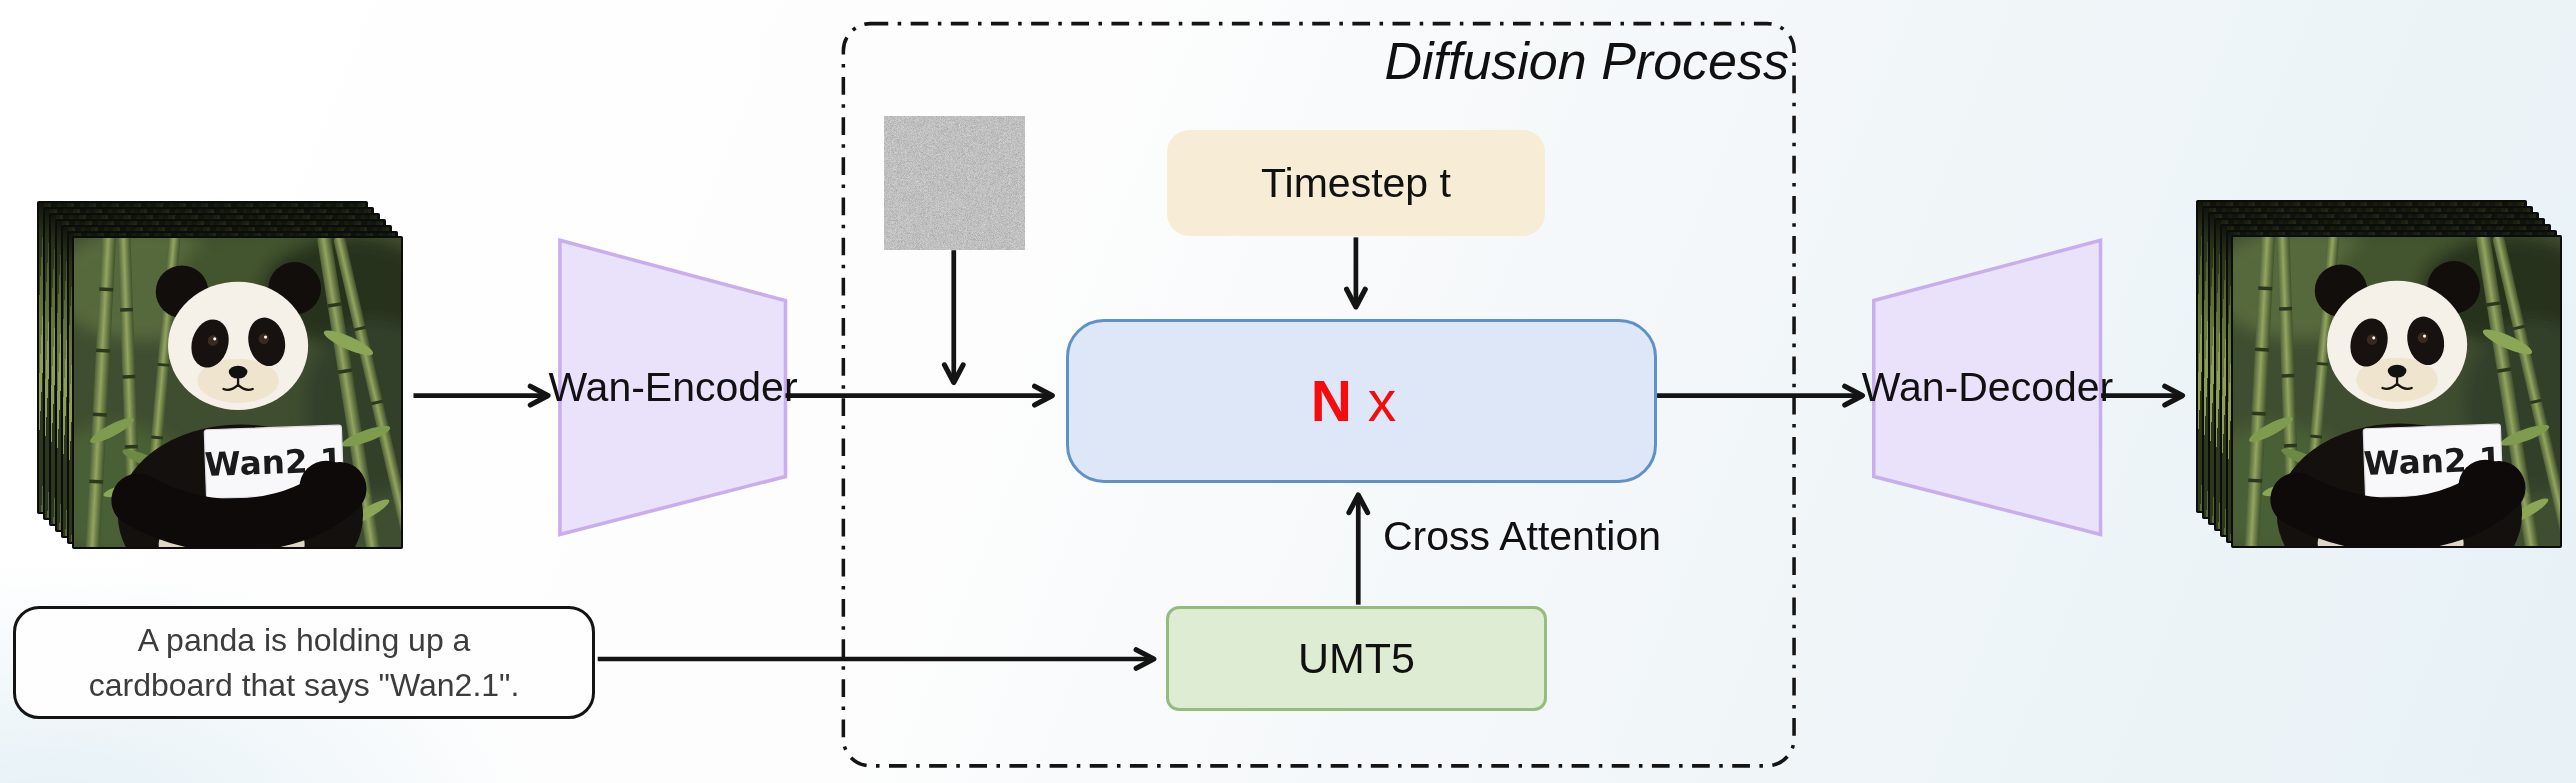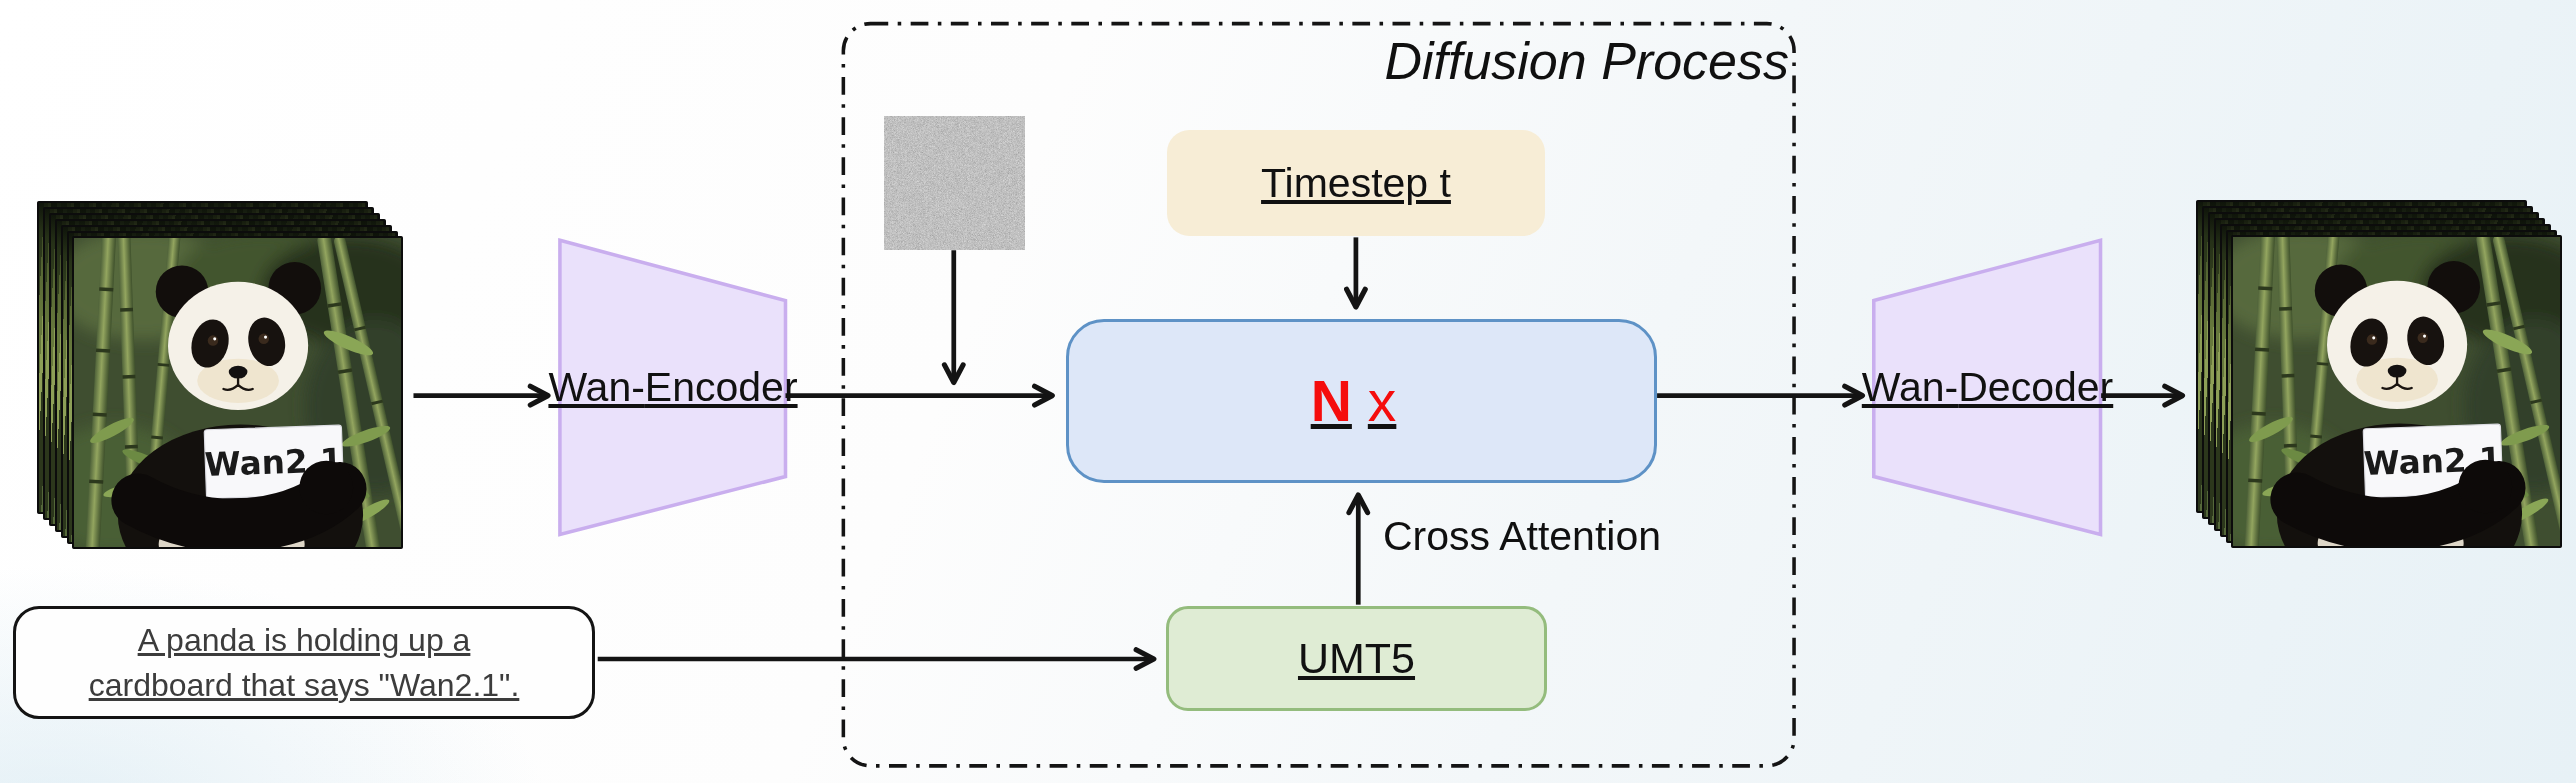--- a/index.html
+++ b/index.html
@@ -11,26 +11,26 @@
     background:
       radial-gradient(709px 354px at 2% 104%, rgba(206,228,239,.55), rgba(206,228,239,0) 70%),
       linear-gradient(112deg,#ffffff 0%,#fdfdfd 38%,#f3f7f9 62%,#e7f1f6 100%);
   }
   .canvas *{box-sizing:border-box;}
 
   
   svg.wires{position:absolute;inset:0;width:2576px;height:783px;}
 
   
-  .node{position:absolute;display:flex;align-items:center;justify-content:center;text-align:center;color:#111;text-decoration:underline;}
+  .node{position:absolute;display:flex;align-items:center;justify-content:center;text-align:center;color:#111;}
   .timestep-box{left:1167px;top:130px;width:378px;height:106px;border-radius:22.4px;background:#f7edd6;font-size:41px;}
   .dit-box{left:1066px;top:319px;width:591px;height:164px;border-radius:38px;background:#dde7f8;border:3.5px solid #5e92c6;font-size:57px;}
   .dit-box .n{color:#f50d0d;font-weight:bold;margin-right:.28em;}
   .dit-box .x{color:#f50d0d;margin-right:.28em;}
-  .umt5-box{left:1166px;top:606px;width:381px;height:105px;border-radius:22px;background:#dfecd4;border:3px solid #94bc7d;font-size:43px;}
+  .umt5-box{left:1166px;top:606px;width:381px;height:105px;border-radius:13px;background:#dfecd4;border:3px solid #94bc7d;font-size:43px;}
   .prompt-box{left:13px;top:606px;width:582px;height:113px;border-radius:26px;background:#fefefe;border:3px solid #141414;
               flex-direction:column;font-size:32px;line-height:1.38;color:#3c3c3c;}
   .vae-label{flex-direction:row;font-size:41px;line-height:1.22;background:none;}
   .encoder-label{left:560px;top:240px;width:226px;height:294px;}
   .decoder-label{left:1874px;top:240px;width:227px;height:294px;}
   .region-title{position:absolute;left:1358px;top:28px;width:431px;height:65px;
                 display:flex;align-items:center;justify-content:flex-end;
                 font-style:italic;font-size:52px;color:#101010;}
   .cross-attn{position:absolute;left:1383px;top:513px;font-size:41px;color:#101010;white-space:nowrap;}
 

